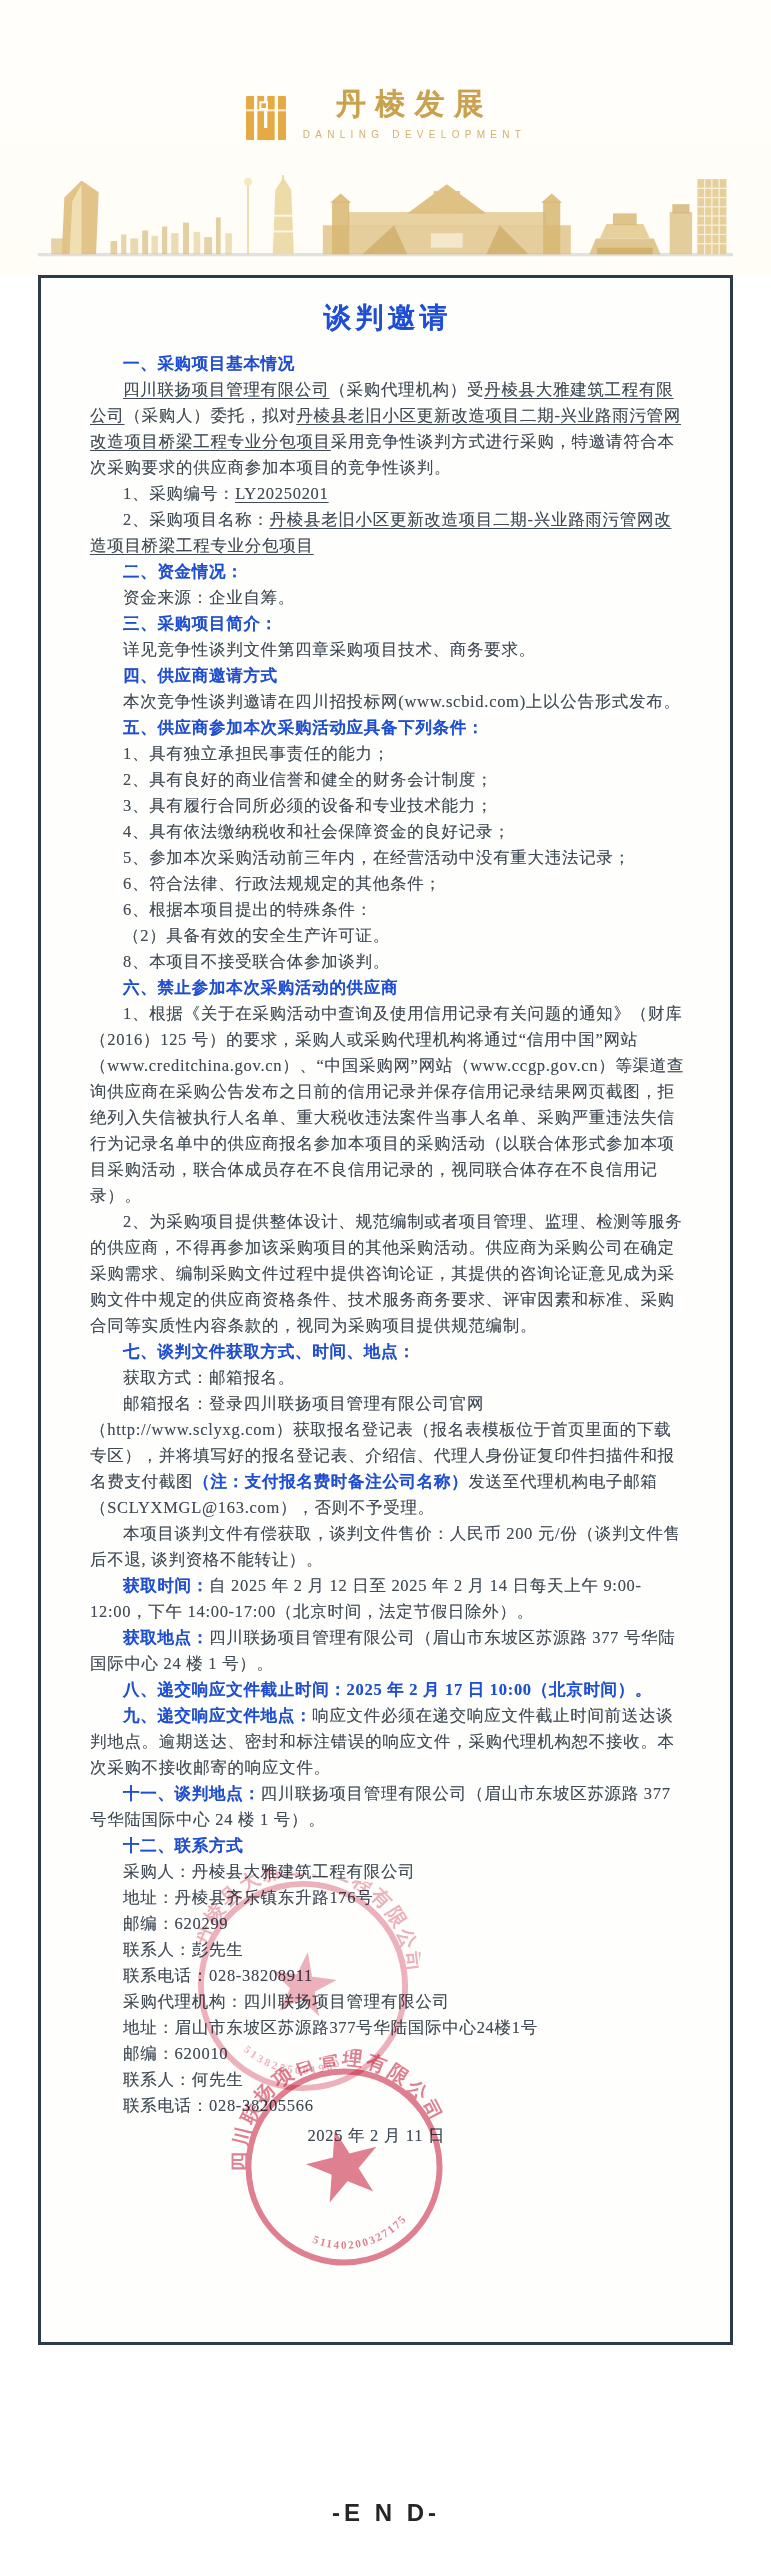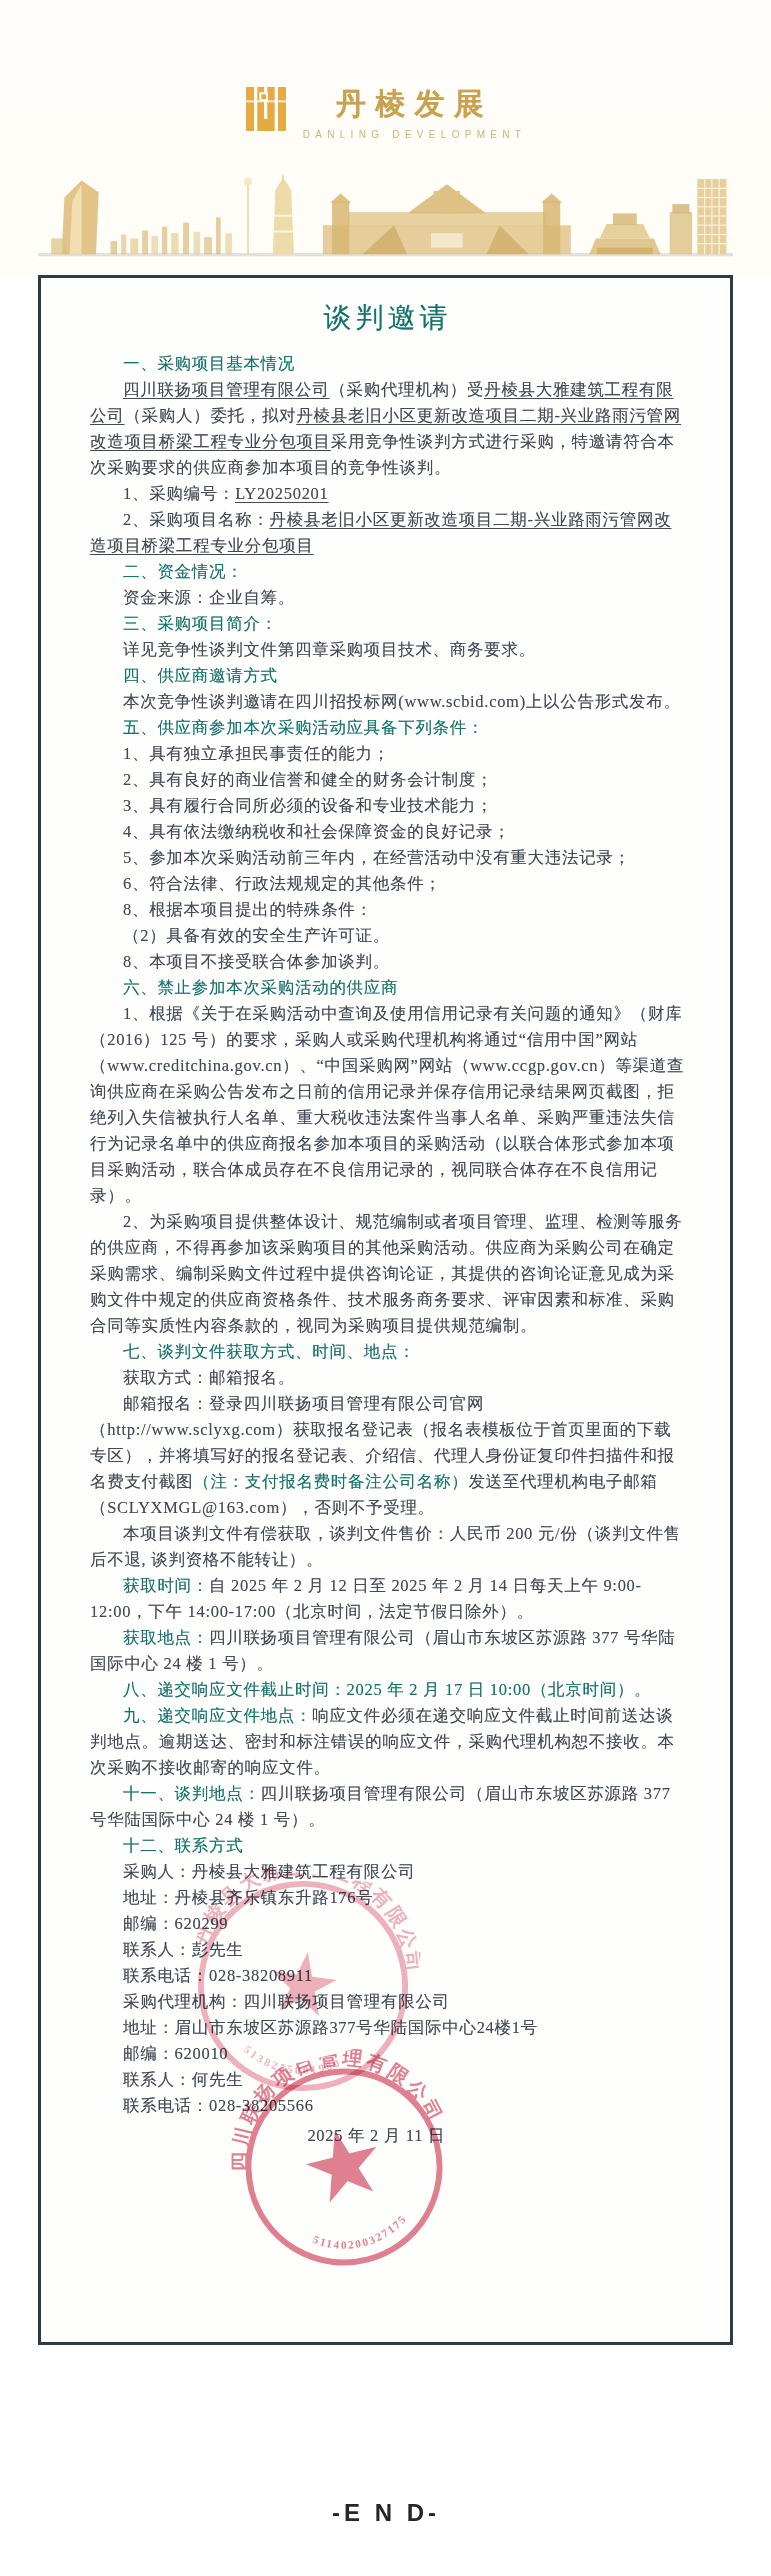--- a/index.html
+++ b/index.html
@@ -5,21 +5,21 @@
   html,body{margin:0;padding:0;background:#ffffff;}
   .page{
     position:relative;width:772px;height:2576px;margin:0 auto;
     background:#ffffff;overflow:hidden;
     font-family:"Liberation Serif","DejaVu Serif",serif;
   }
   
   .header{position:absolute;top:0;left:0;width:772px;height:275px;
     background:linear-gradient(#fffefb,#fffdf6);}
   .brand{position:absolute;top:84px;left:0;width:772px;
-    display:flex;justify-content:center;align-items:flex-start;gap:17px;}
+    display:flex;justify-content:center;align-items:flex-end;gap:17px;}
   .brand-logo{width:40px;height:44px;flex:0 0 auto;margin-top:2.6px;}
   .brand-text{display:flex;flex-direction:column;align-items:center;}
   .brand-title{
     font-size:30px;font-weight:bold;color:#c9a250;letter-spacing:9.2px;
     line-height:40px;text-shadow:0 0 0.7px rgba(201,162,80,.6);}
   .brand-sub{
     font-size:10px;color:#cdb273;letter-spacing:5.3px;margin-top:5px;
     font-family:"Liberation Sans","DejaVu Sans",sans-serif;}
   .skyline{position:absolute;left:38px;top:175px;width:695px;height:86px;}
   
@@ -32,21 +32,21 @@
     padding:17px 45px 0 49px;
     color:#414b55;font-size:16.5px;line-height:26px;letter-spacing:0.7px;
     text-shadow:0 0 0.5px rgba(65,75,85,.45);
   }
   .doc-p{text-indent:2em;}
   .doc-p.title{
     text-indent:0;text-align:center;font-size:28px;line-height:37px;
     font-weight:bold;color:#333d46;letter-spacing:4px;
     margin:4px 0 14.5px 0;}
   .doc-p.date{text-indent:0;text-align:center;padding-right:22.4px;margin-top:4px;}
-  .b{font-weight:normal;color:#0f766e;}
+  .b{font-weight:bold;color:#1d4ed8;}
   .u{text-decoration:underline;text-underline-offset:3.3px;text-decoration-thickness:1px;}
   
   .stamp{position:absolute;mix-blend-mode:multiply;pointer-events:none;}
   .stamp--buyer{left:150px;top:1596px;width:224px;height:224px;
     opacity:.55;transform:rotate(8deg);}
   .stamp--agency{left:191px;top:1777px;width:224px;height:224px;
     opacity:.78;transform:rotate(-14deg);}
   .stamp text{font-family:"Liberation Serif","DejaVu Serif",serif;font-weight:bold;}
   
   .end-label{
@@ -154,21 +154,21 @@
         <div class="doc-p"><span>详见竞争性谈判文件第四章采购项目技术、商务要求。</span></div>
         <div class="doc-p"><span class="b">四、供应商邀请方式</span></div>
         <div class="doc-p"><span>本次竞争性谈判邀请在四川招投标网(www.scbid.com)上以公告形式发布。</span></div>
         <div class="doc-p"><span class="b">五、供应商参加本次采购活动应具备下列条件：</span></div>
         <div class="doc-p"><span>1、具有独立承担民事责任的能力；</span></div>
         <div class="doc-p"><span>2、具有良好的商业信誉和健全的财务会计制度；</span></div>
         <div class="doc-p"><span>3、具有履行合同所必须的设备和专业技术能力；</span></div>
         <div class="doc-p"><span>4、具有依法缴纳税收和社会保障资金的良好记录；</span></div>
         <div class="doc-p"><span>5、参加本次采购活动前三年内，在经营活动中没有重大违法记录；</span></div>
         <div class="doc-p"><span>6、符合法律、行政法规规定的其他条件；</span></div>
-        <div class="doc-p"><span>8、根据本项目提出的特殊条件：</span></div>
+        <div class="doc-p"><span>6、根据本项目提出的特殊条件：</span></div>
         <div class="doc-p"><span>（2）具备有效的安全生产许可证。</span></div>
         <div class="doc-p"><span>8、本项目不接受联合体参加谈判。</span></div>
         <div class="doc-p"><span class="b">六、禁止参加本次采购活动的供应商</span></div>
         <div class="doc-p"><span>1、根据《关于在采购活动中查询及使用信用记录有关问题的通知》（财库（2016）125 号）的要求，采购人或采购代理机构将通过“信用中国”网站（www.creditchina.gov.cn）、“中国采购网”网站（www.ccgp.gov.cn）等渠道查询供应商在采购公告发布之日前的信用记录并保存信用记录结果网页截图，拒绝列入失信被执行人名单、重大税收违法案件当事人名单、采购严重违法失信行为记录名单中的供应商报名参加本项目的采购活动（以联合体形式参加本项目采购活动，联合体成员存在不良信用记录的，视同联合体存在不良信用记录）。</span></div>
         <div class="doc-p"><span>2、为采购项目提供整体设计、规范编制或者项目管理、监理、检测等服务的供应商，不得再参加该采购项目的其他采购活动。供应商为采购公司在确定采购需求、编制采购文件过程中提供咨询论证，其提供的咨询论证意见成为采购文件中规定的供应商资格条件、技术服务商务要求、评审因素和标准、采购合同等实质性内容条款的，视同为采购项目提供规范编制。</span></div>
         <div class="doc-p"><span class="b">七、谈判文件获取方式、时间、地点：</span></div>
         <div class="doc-p"><span>获取方式：邮箱报名。</span></div>
         <div class="doc-p"><span>邮箱报名：登录四川联扬项目管理有限公司官网（http://www.sclyxg.com）获取报名登记表（报名表模板位于首页里面的下载专区），并将填写好的报名登记表、介绍信、代理人身份证复印件扫描件和报名费支付截图</span><span class="b">（注：支付报名费时备注公司名称）</span><span>发送至代理机构电子邮箱（SCLYXMGL@163.com），否则不予受理。</span></div>
         <div class="doc-p"><span>本项目谈判文件有偿获取，谈判文件售价：人民币 200 元/份（谈判文件售后不退, 谈判资格不能转让）。</span></div>
         <div class="doc-p"><span class="b">获取时间：</span><span>自 2025 年 2 月 12 日至 2025 年 2 月 14 日每天上午 9:00-12:00，下午 14:00-17:00（北京时间，法定节假日除外）。</span></div>

